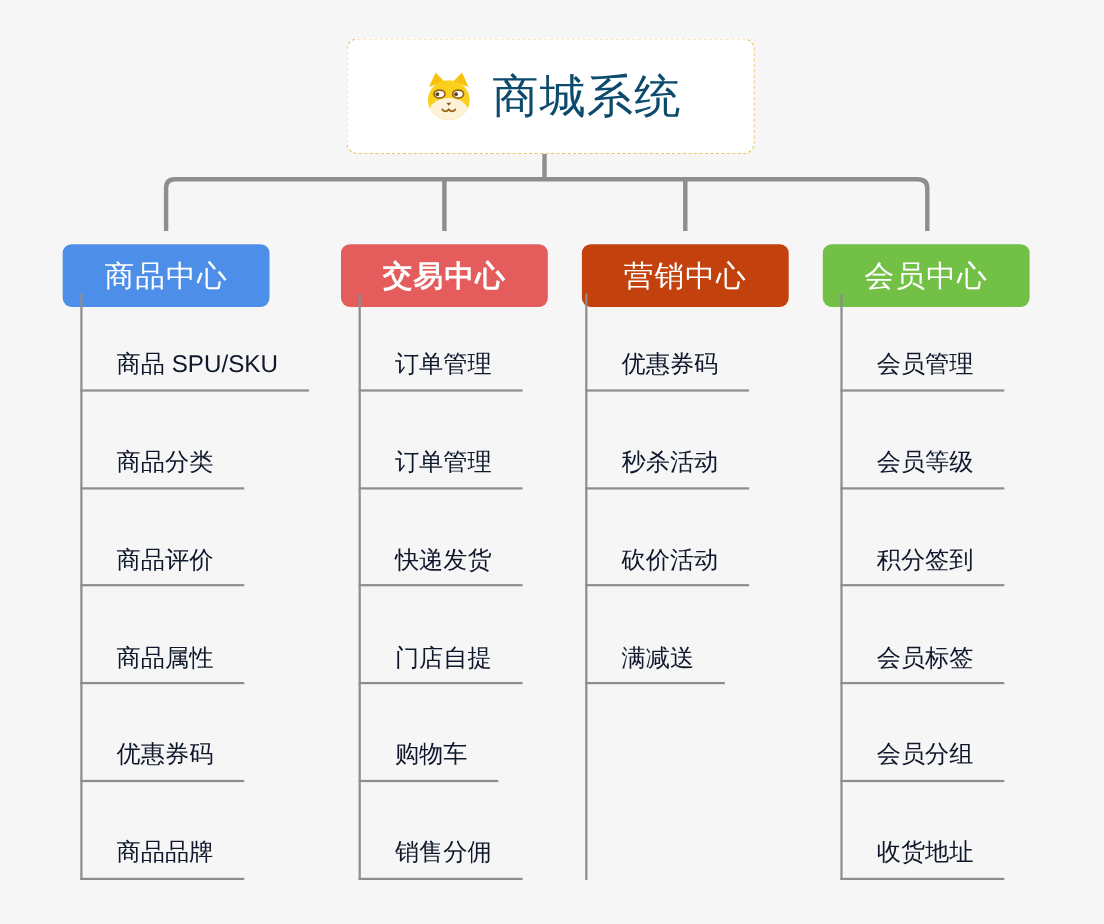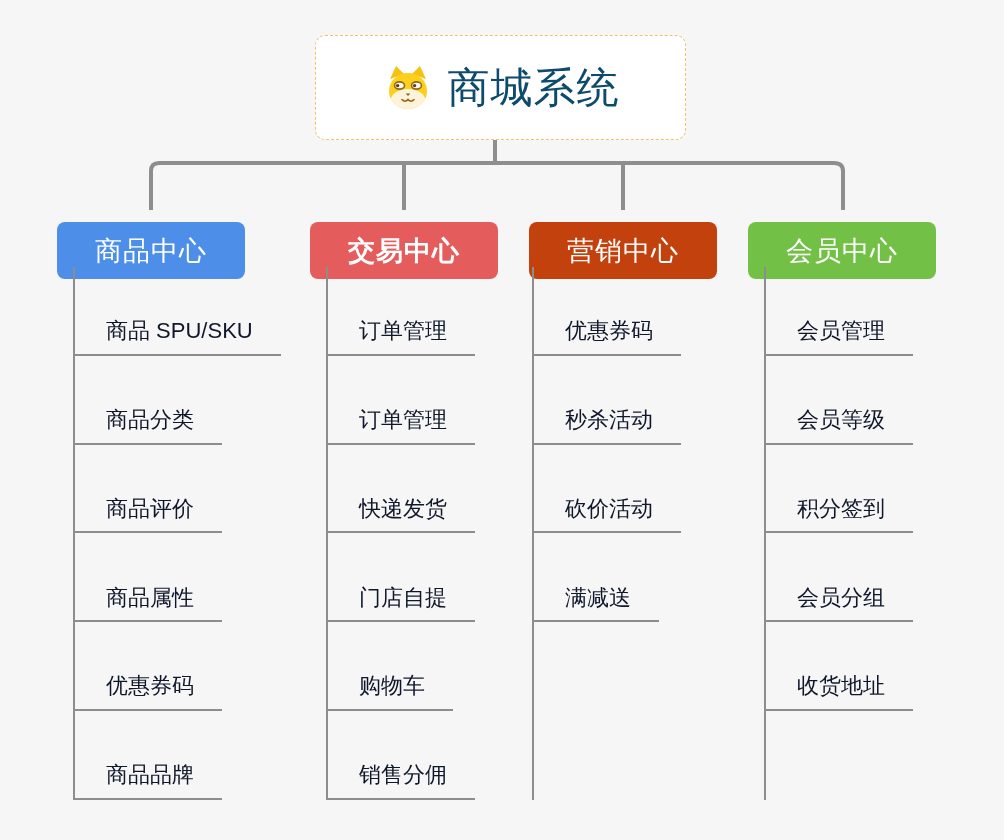--- a/index.html
+++ b/index.html
@@ -175,20 +175,23 @@
     <div class="item">
         <span class="item-label">会员管理</span>
       </div>
     <div class="item">
         <span class="item-label">会员等级</span>
       </div>
     <div class="item">
         <span class="item-label">积分签到</span>
       </div>
     <div class="item">
+        <span class="item-label">会员标签</span>
+      </div>
+    <div class="item">
         <span class="item-label">会员分组</span>
       </div>
     <div class="item">
         <span class="item-label">收货地址</span>
       </div>
   </div>
 
 </div>
 
 </body></html>

